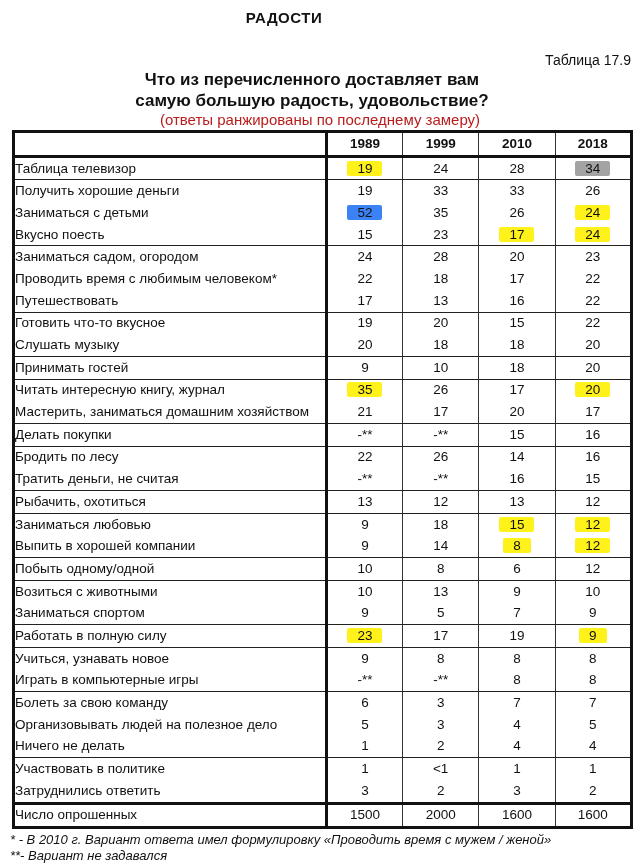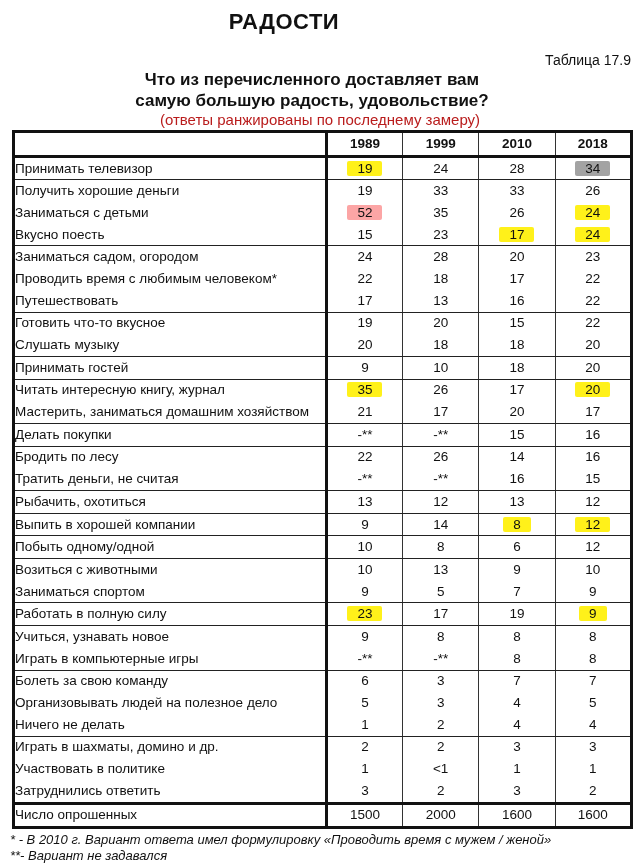--- a/index.html
+++ b/index.html
@@ -1,19 +1,19 @@
 <!DOCTYPE html>
 <html><head>
 <meta charset="utf-8">
 <style>
   html, body { margin:0; padding:0; background:#ffffff; }
   body { width:640px; height:867px; position:relative; overflow:hidden;
          font-family:"Liberation Sans", sans-serif; color:#111; }
   .title { position:absolute; top:9px; left:0; width:568px; text-align:center;
-           font-size:22px; font-weight:bold; letter-spacing:0.5px; }
+           font-size:15px; font-weight:bold; letter-spacing:0.5px; }
   .table-num { position:absolute; top:52px; right:9px; font-size:14px; }
   .q1, .q2 { position:absolute; left:0; width:624px; text-align:center;
              font-size:17px; font-weight:bold; }
   .q1 { top:70px; } .q2 { top:91px; }
   .note { position:absolute; top:111px; left:0; width:640px; text-align:center; font-size:15px; color:#b91c1c; }
   table.data { position:absolute; top:130px; left:12px; width:621px;
                border-collapse:collapse; border:3px solid #111; font-size:13.5px; }
   table.data td, table.data th { padding:0; height:21.7px; line-height:20px; }
   th { font-weight:bold; text-align:center; border-bottom:3px solid #111; font-size:13.5px; }
   td.lbl { padding-left:6px; text-align:left; border-right:3px solid #111; white-space:nowrap; }
@@ -48,36 +48,36 @@
     <tr>
       <th class="lbl"></th>
       <th class="y">1989</th>
       <th class="y">1999</th>
       <th class="y">2010</th>
       <th class="y">2018</th>
     </tr>
   </thead>
   <tbody id="tbody">
       <tr class="sep">
-        <td class="lbl">Принимать телевизор</td>
+        <td class="lbl">Таблица телевизор</td>
         <td class="v"><span class="hl" style="background: rgb(255, 241, 26);">19</span></td>
         <td class="v"><span>24</span></td>
         <td class="v"><span>28</span></td>
         <td class="v"><span class="hl" style="background: #a3a3a3;">34</span></td>
       </tr>
       <tr>
         <td class="lbl">Получить хорошие деньги</td>
         <td class="v"><span>19</span></td>
         <td class="v"><span>33</span></td>
         <td class="v"><span>33</span></td>
         <td class="v"><span>26</span></td>
       </tr>
       <tr>
         <td class="lbl">Заниматься с детьми</td>
-        <td class="v"><span class="hl" style="background: #fca5a5;">52</span></td>
+        <td class="v"><span class="hl" style="background: #3b82f6;">52</span></td>
         <td class="v"><span>35</span></td>
         <td class="v"><span>26</span></td>
         <td class="v"><span class="hl" style="background: rgb(255, 241, 26);">24</span></td>
       </tr>
       <tr class="sep">
         <td class="lbl">Вкусно поесть</td>
         <td class="v"><span>15</span></td>
         <td class="v"><span>23</span></td>
         <td class="v"><span class="hl" style="background: rgb(255, 241, 26);">17</span></td>
         <td class="v"><span class="hl" style="background: rgb(255, 241, 26);">24</span></td>
@@ -159,20 +159,27 @@
         <td class="v"><span>16</span></td>
         <td class="v"><span>15</span></td>
       </tr>
       <tr class="sep">
         <td class="lbl">Рыбачить, охотиться</td>
         <td class="v"><span>13</span></td>
         <td class="v"><span>12</span></td>
         <td class="v"><span>13</span></td>
         <td class="v"><span>12</span></td>
       </tr>
+      <tr>
+        <td class="lbl">Заниматься любовью</td>
+        <td class="v"><span>9</span></td>
+        <td class="v"><span>18</span></td>
+        <td class="v"><span class="hl" style="background: rgb(255, 241, 26);">15</span></td>
+        <td class="v"><span class="hl" style="background: rgb(255, 241, 26);">12</span></td>
+      </tr>
       <tr class="sep">
         <td class="lbl">Выпить в хорошей компании</td>
         <td class="v"><span>9</span></td>
         <td class="v"><span>14</span></td>
         <td class="v"><span class="hl" style="background: rgb(255, 241, 26);">8</span></td>
         <td class="v"><span class="hl" style="background: rgb(255, 241, 26);">12</span></td>
       </tr>
       <tr class="sep">
         <td class="lbl">Побыть одному/одной</td>
         <td class="v"><span>10</span></td>
@@ -228,27 +235,20 @@
         <td class="v"><span>3</span></td>
         <td class="v"><span>4</span></td>
         <td class="v"><span>5</span></td>
       </tr>
       <tr class="sep">
         <td class="lbl">Ничего не делать</td>
         <td class="v"><span>1</span></td>
         <td class="v"><span>2</span></td>
         <td class="v"><span>4</span></td>
         <td class="v"><span>4</span></td>
-      </tr>
-      <tr>
-        <td class="lbl">Играть в шахматы, домино и др.</td>
-        <td class="v"><span>2</span></td>
-        <td class="v"><span>2</span></td>
-        <td class="v"><span>3</span></td>
-        <td class="v"><span>3</span></td>
       </tr>
       <tr>
         <td class="lbl">Участвовать в политике</td>
         <td class="v"><span>1</span></td>
         <td class="v"><span>&lt;1</span></td>
         <td class="v"><span>1</span></td>
         <td class="v"><span>1</span></td>
       </tr>
       <tr>
         <td class="lbl">Затруднились ответить</td>

